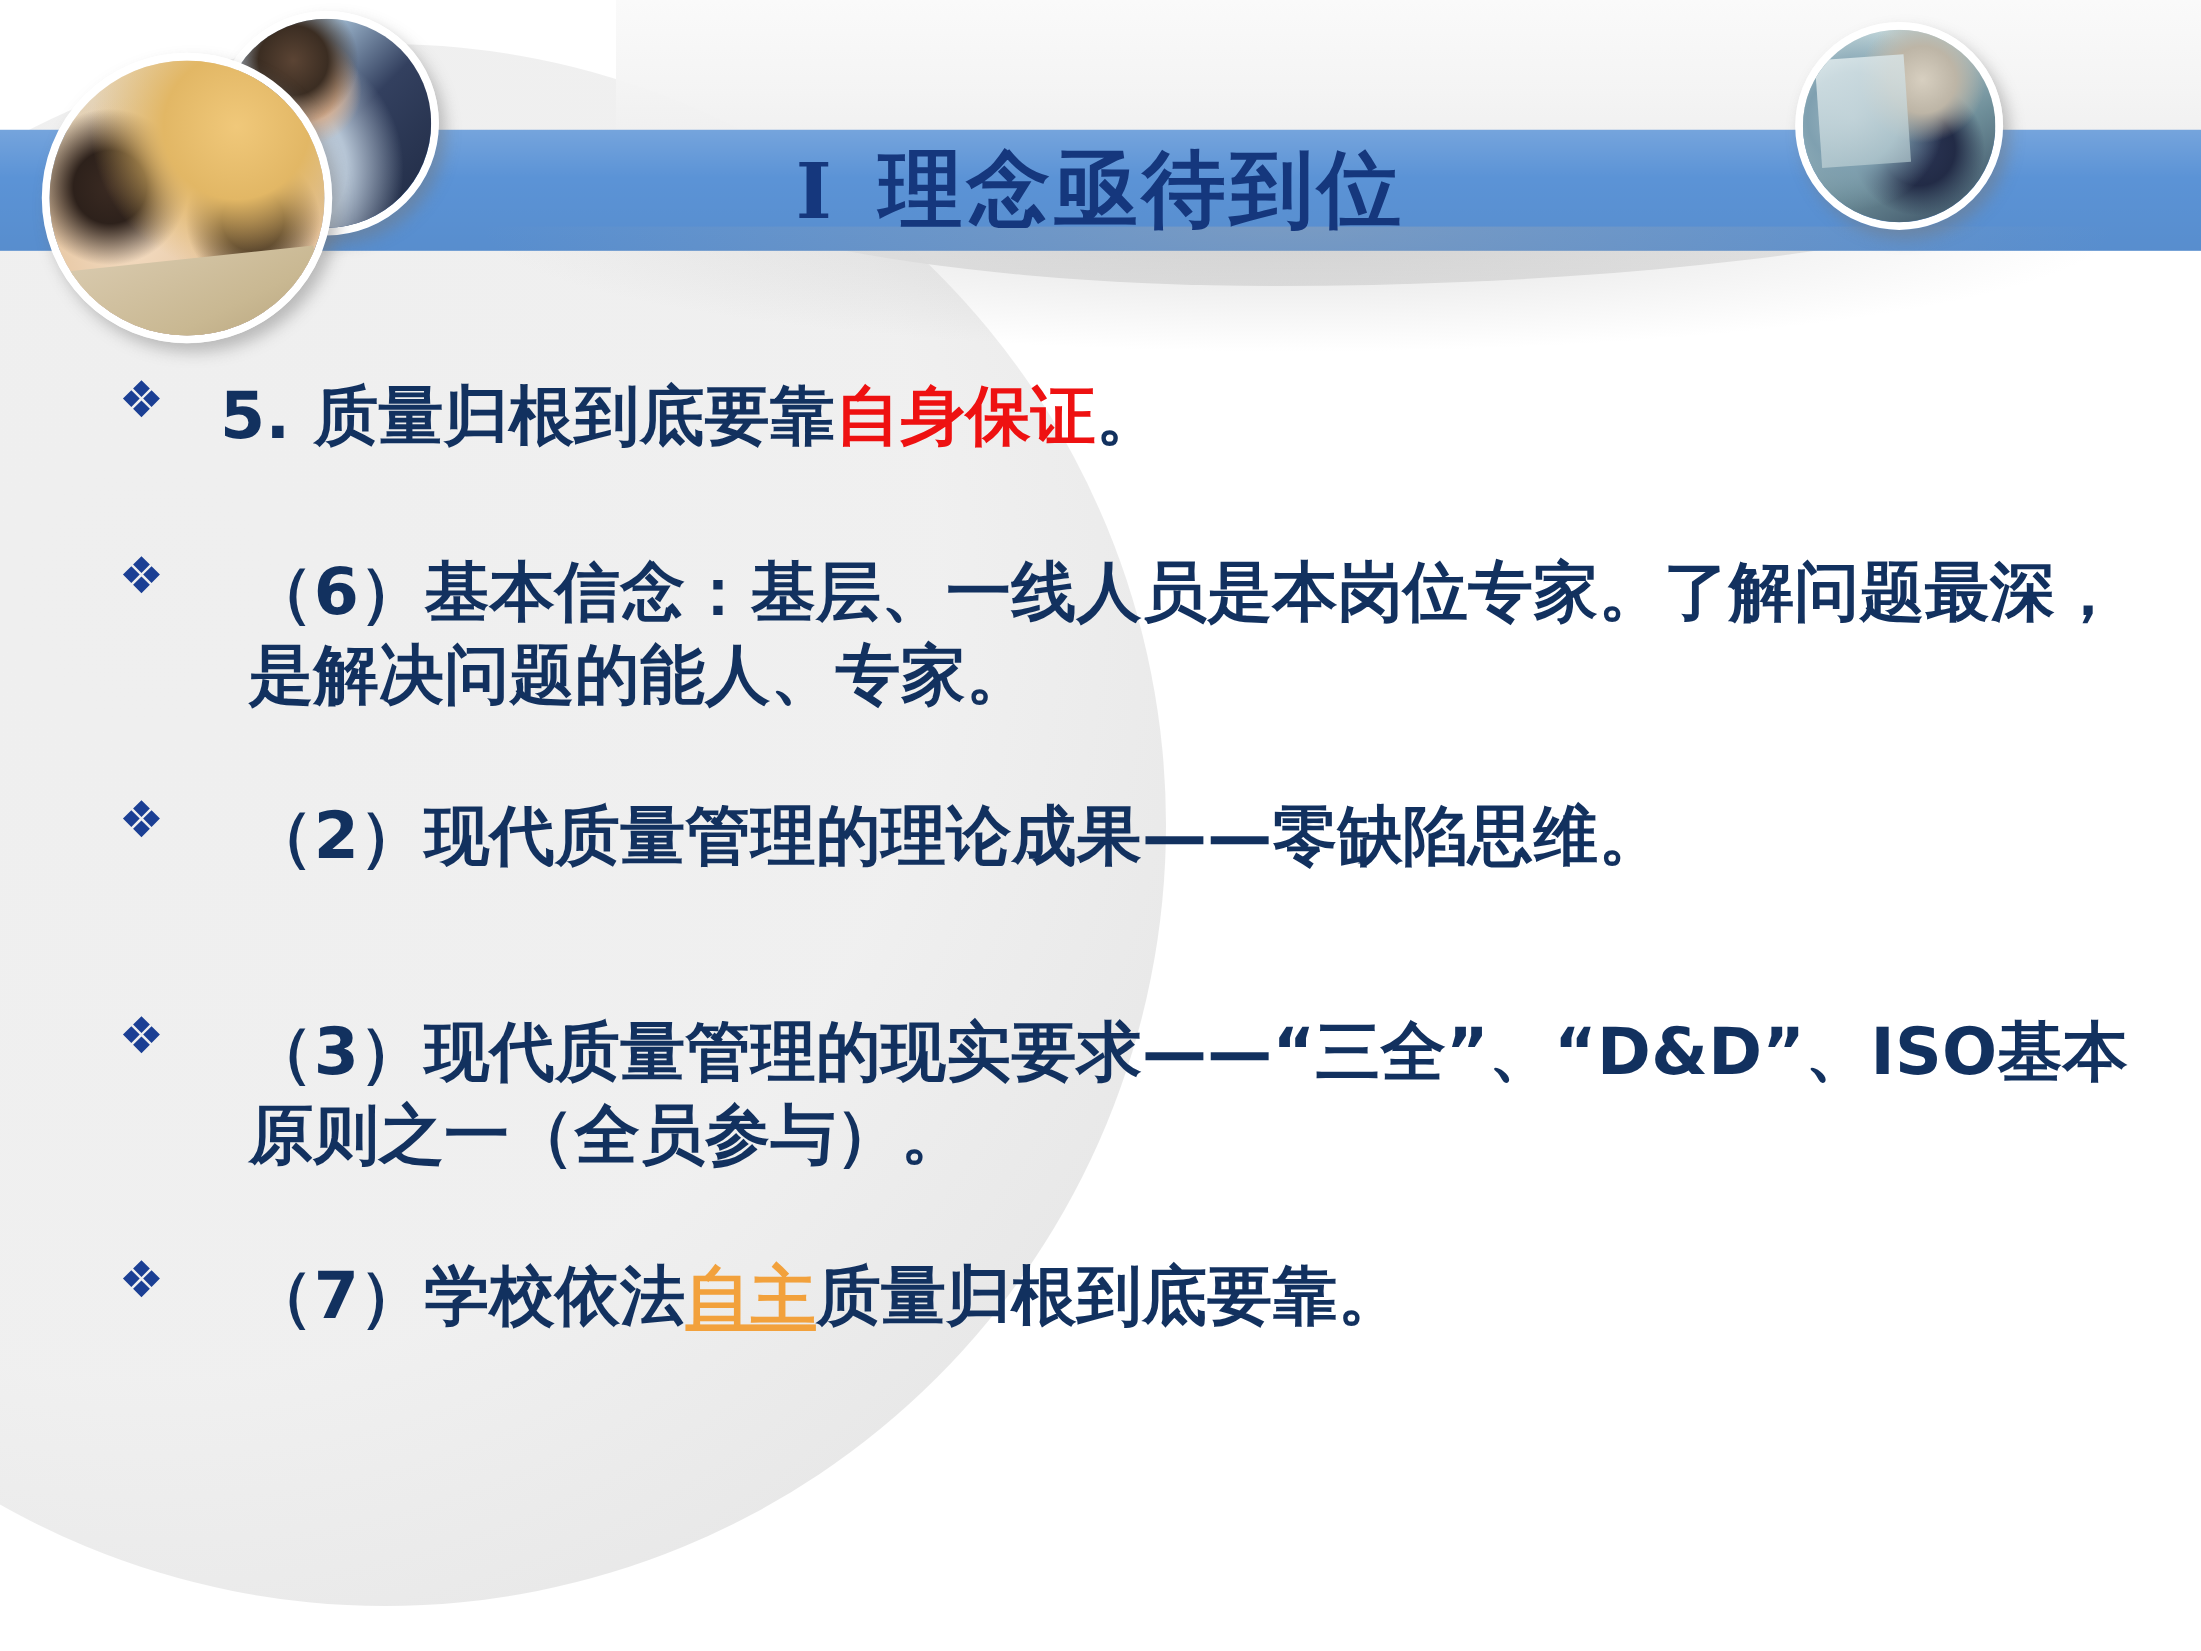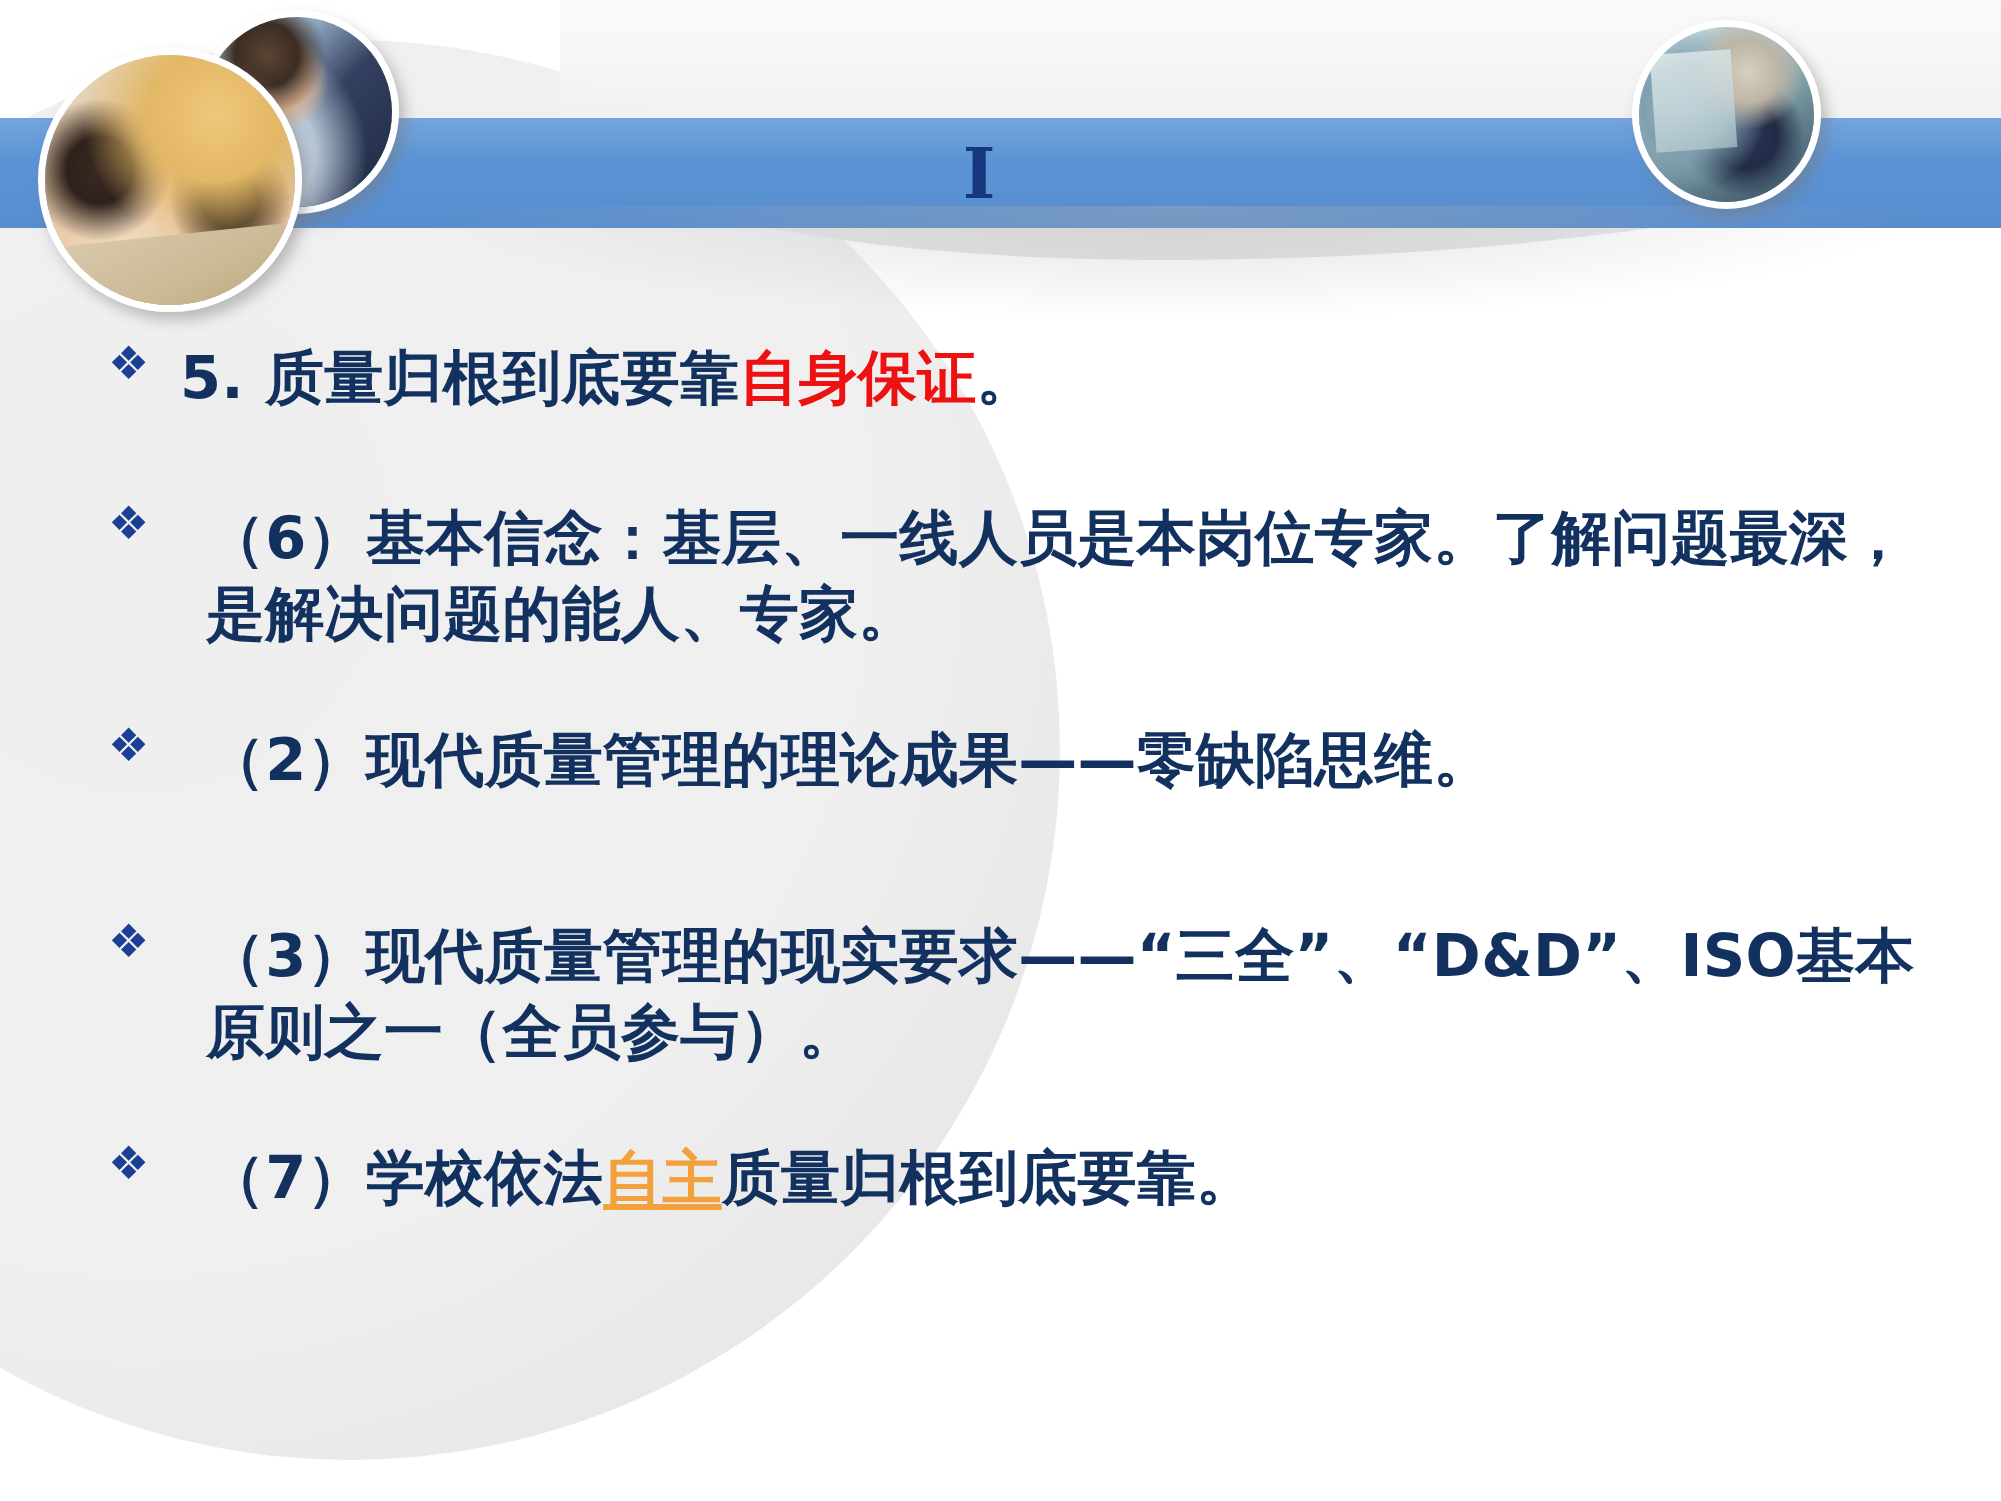--- a/index.html
+++ b/index.html
@@ -175,20 +175,21 @@
     text-align: left;
     font-family: "DejaVu Sans", "Liberation Sans", sans-serif;
   }
   .bullet-text {
     font-size: 59px;
     font-weight: bold;
     line-height: 1.28;
     letter-spacing: 0.005em;
     color: #12315f;
     font-family: "DejaVu Sans", "Liberation Sans", sans-serif;
+    margin-left: 20px;
   }
   .hl-red { color: #ee1111; }
   .hl-orange {
     color: #f2a13c;
     text-decoration: underline;
     text-decoration-thickness: 6px;
     text-underline-offset: 6px;
     text-align: center;
   }
 
@@ -210,20 +211,21 @@
 
   <div class="bg-circle"></div>
   <div class="bg-swoosh"></div>
 
   <div class="title-band"></div>
   <div class="title-band-shade"></div>
   <div class="title-band-curve"></div>
 
   <div class="slide-title">
     <span class="numeral">I</span>
+    <span class="titletext">理念亟待到位</span>
   </div>
 
   <div class="photo" id="photo-b">
     <div class="inner pb-bg">
         <div class="pb-hand"></div>
       </div>
   </div>
   <div class="photo" id="photo-a">
     <div class="inner pa-bg">
         <div class="pa-laptop"></div>

